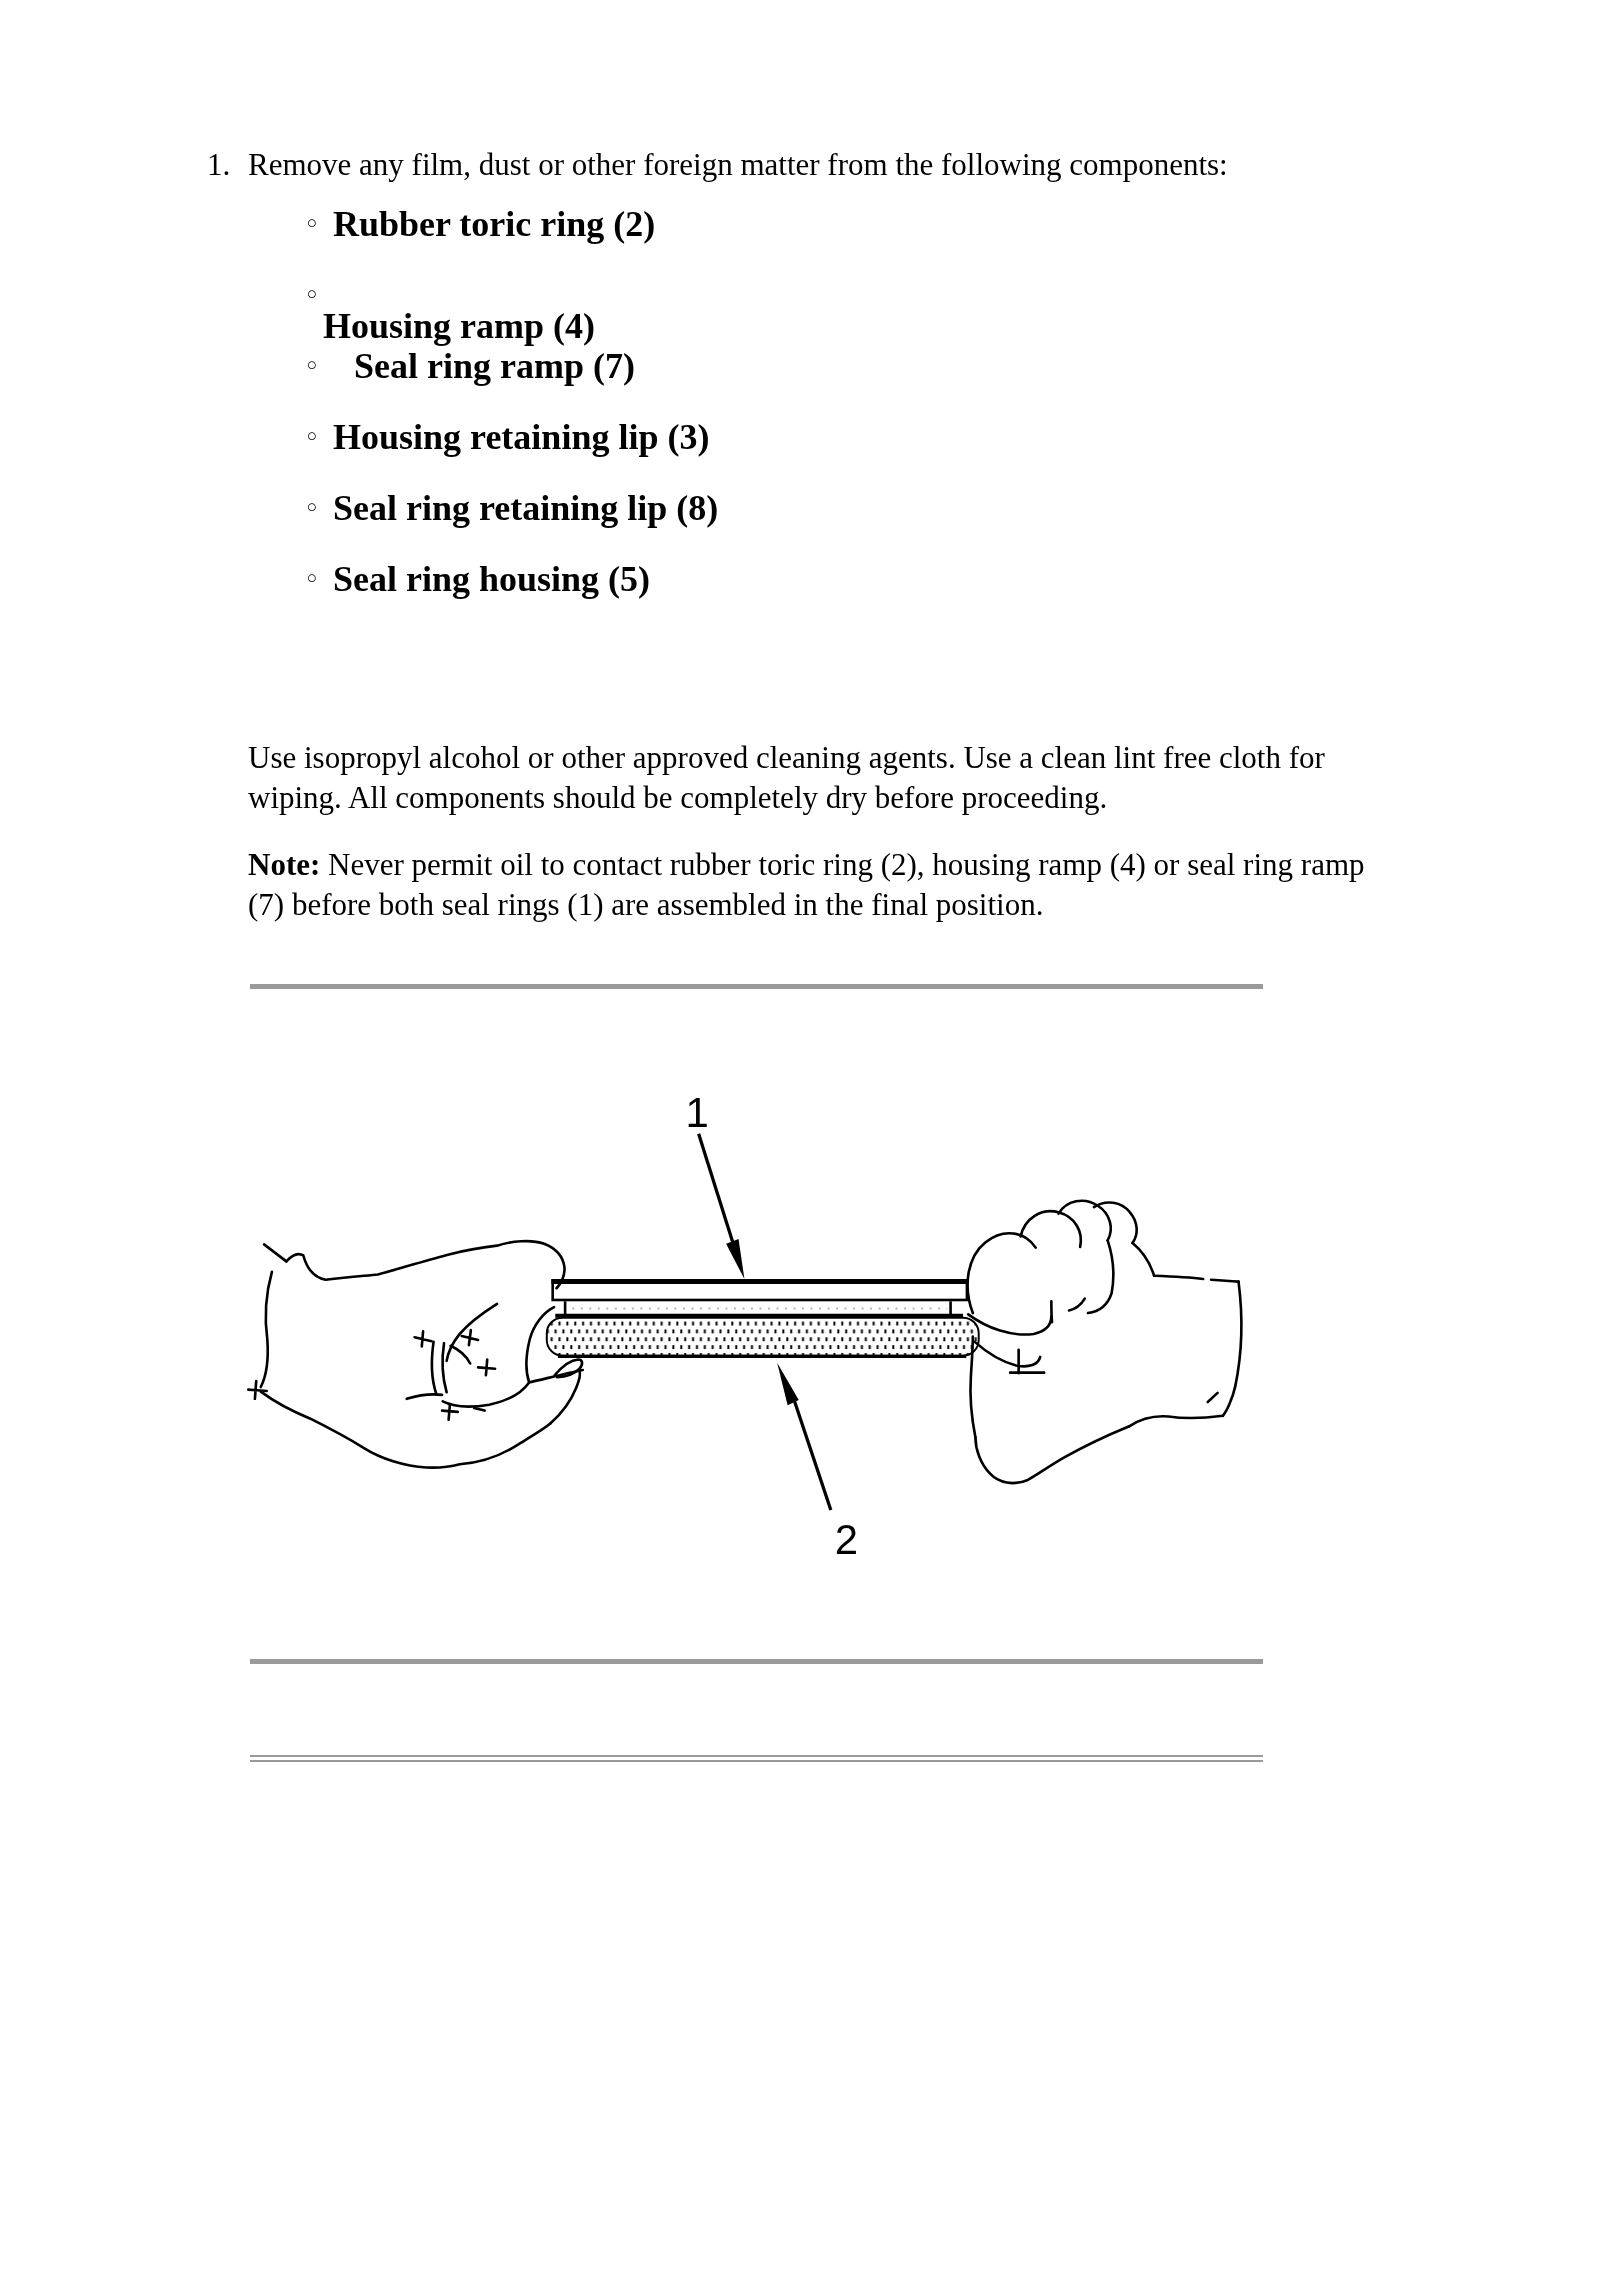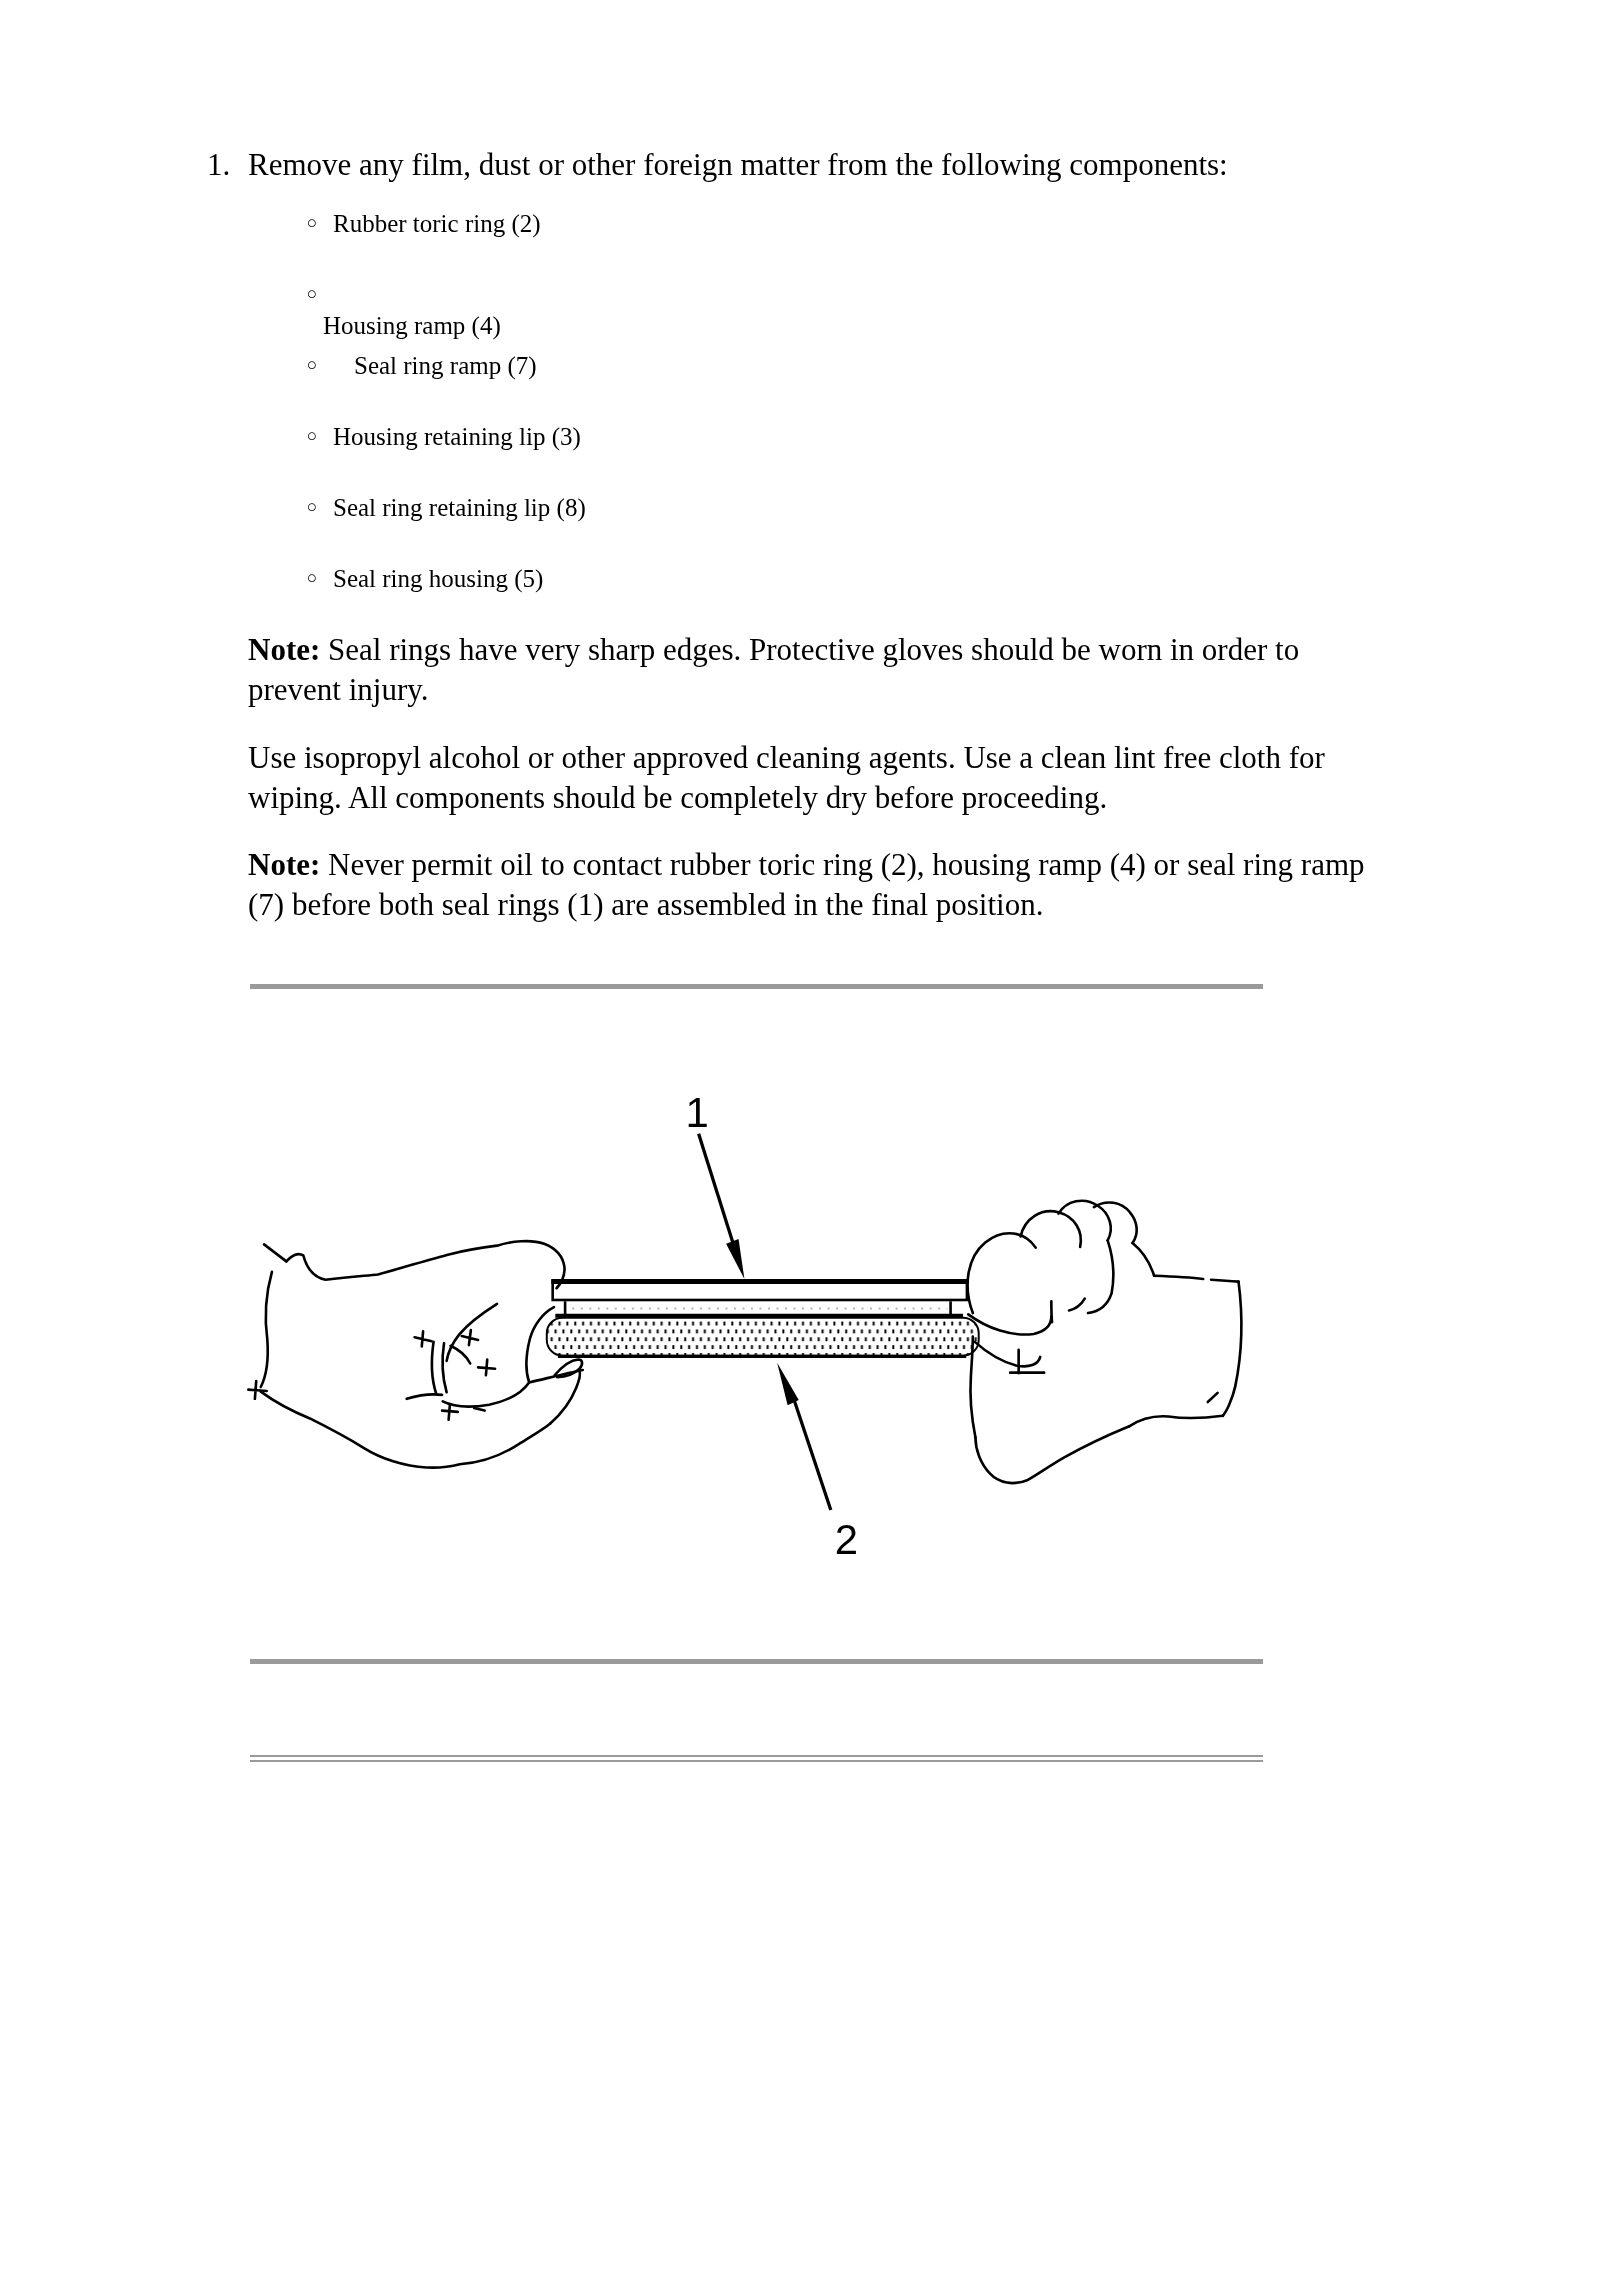--- a/index.html
+++ b/index.html
@@ -19,21 +19,21 @@
     white-space:pre-line;
   }
   .b{font-weight:bold;}
   .step-number{left:207px;top:145px;}
   .step-text{left:248px;top:145px;width:1217px;}
   .bullet-glyph{
     font-family:"DejaVu Sans",sans-serif;
     font-size:26px;
     line-height:40px;
   }
-  .bullet-text{font-size:25px;line-height:40px;}
+  .bullet-text{font-size:36px;line-height:40px;font-weight:bold;}
   .note1{left:248px;top:630px;width:1217px;}
   .para1{left:248px;top:738px;width:1217px;}
   .note2{left:248px;top:845px;width:1217px;}
   .divider{
     left:250px;
     width:1013px;
     background:#9a9a9a;
   }
   .divider-double{
     left:250px;
@@ -92,22 +92,20 @@
     <span class="abs bullet-glyph" style="left:304px;top:417px;">◦</span>
     <span class="abs bullet-text" style="left:333px;top:417px;">Housing retaining lip (3)</span>
 
     <span class="abs bullet-glyph" style="left:304px;top:488px;">◦</span>
     <span class="abs bullet-text" style="left:333px;top:488px;">Seal ring retaining lip (8)</span>
 
     <span class="abs bullet-glyph" style="left:304px;top:559px;">◦</span>
     <span class="abs bullet-text" style="left:333px;top:559px;">Seal ring housing (5)</span>
   </div>
 
-  <div class="abs body-text note1"><span class="b">Note:</span><span> Seal rings have very sharp edges. Protective gloves should be worn in order to
-prevent injury.</span></div>
 
   <div class="abs body-text para1">Use isopropyl alcohol or other approved cleaning agents. Use a clean lint free cloth for
 wiping. All components should be completely dry before proceeding.</div>
 
   <div class="abs body-text note2"><span class="b">Note:</span><span> Never permit oil to contact rubber toric ring (2), housing ramp (4) or seal ring ramp
 (7) before both seal rings (1) are assembled in the final position.</span></div>
 
   <div class="abs divider" style="top:984px;height:4.6px;"></div>
 
 

